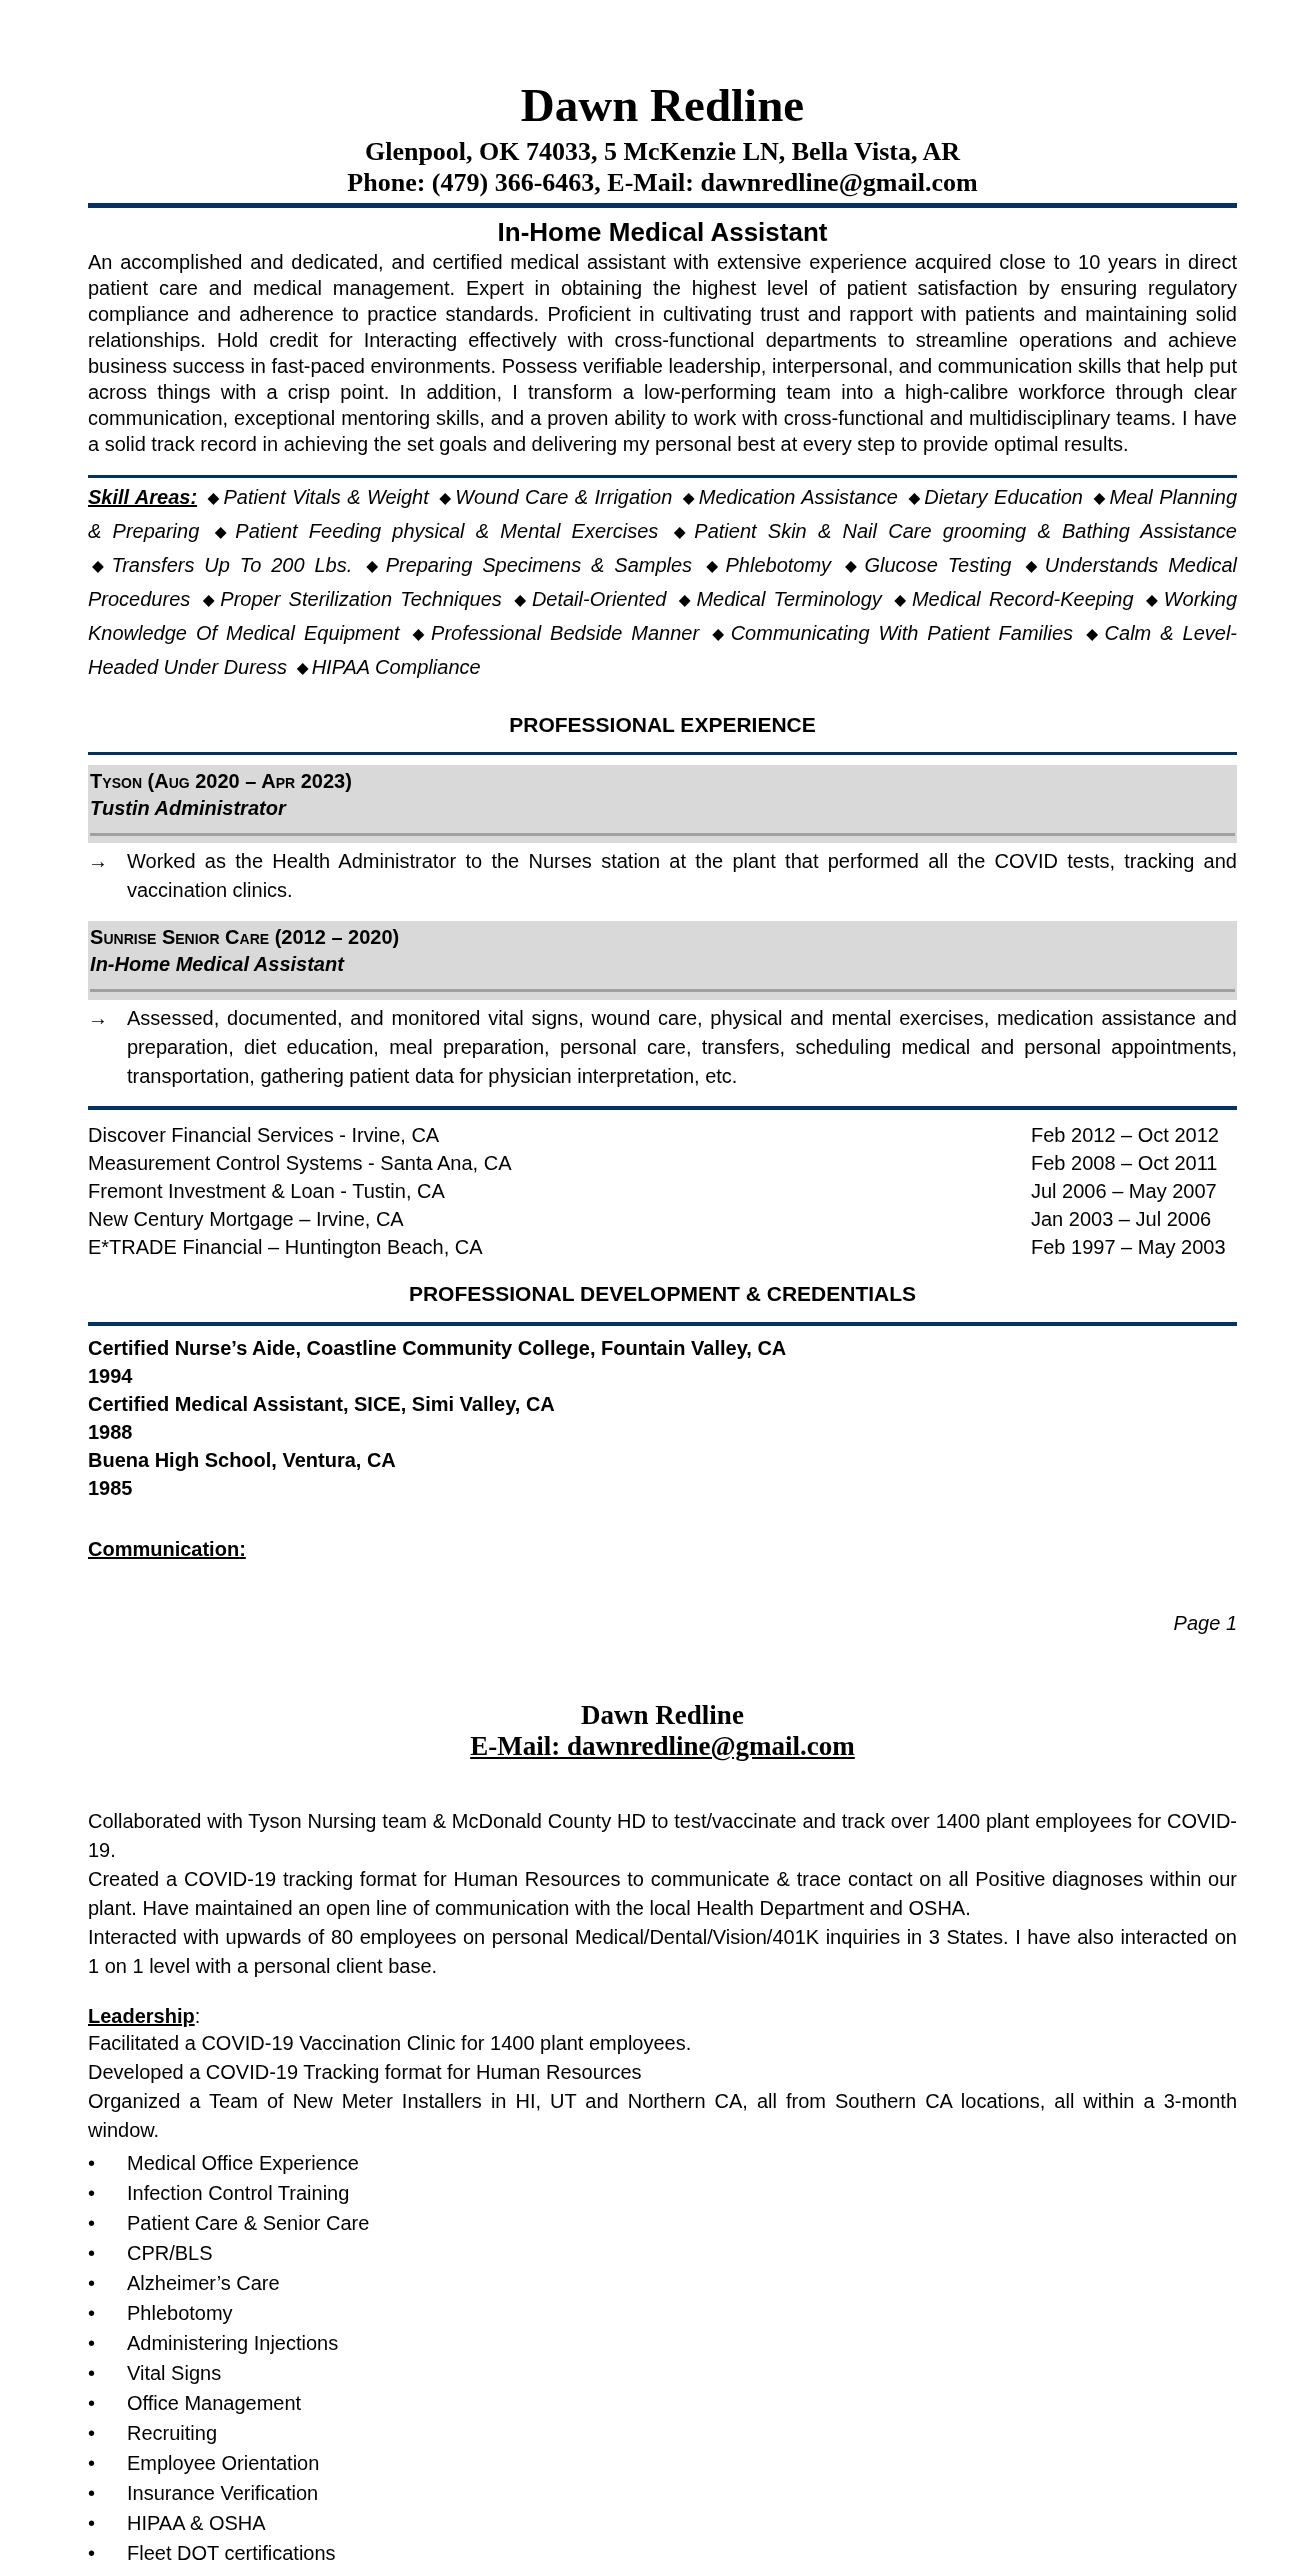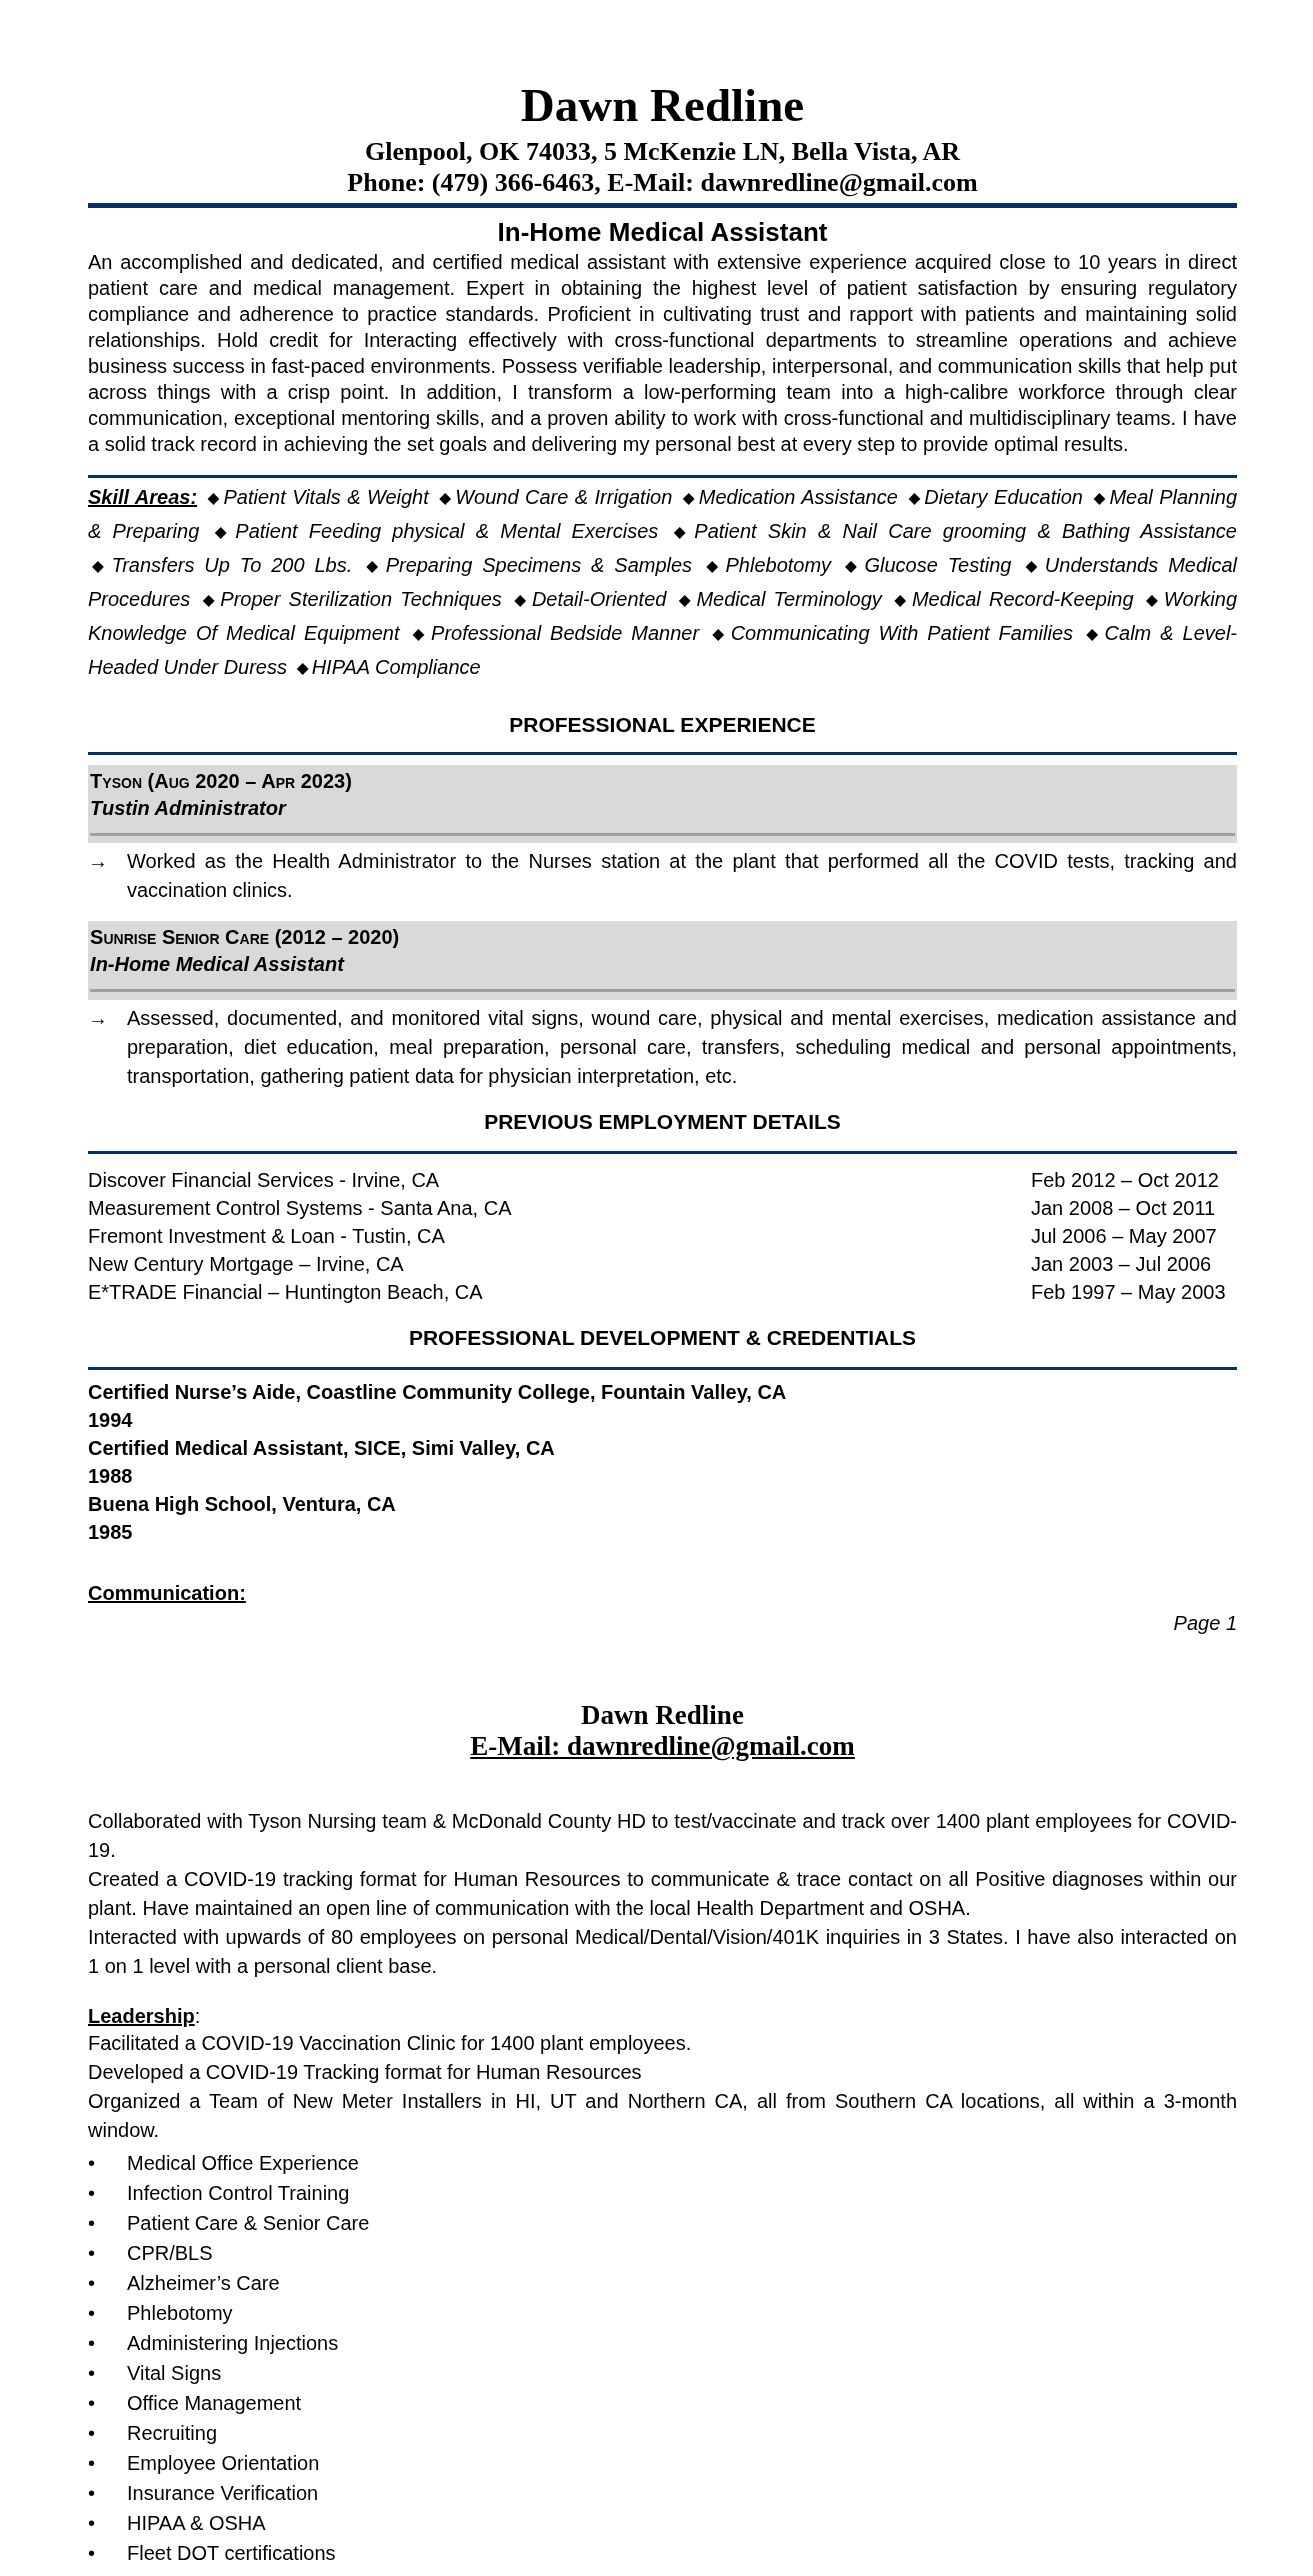--- a/index.html
+++ b/index.html
@@ -84,30 +84,29 @@
       <div class="job-title">In-Home Medical Assistant</div>
       <div class="job-rule"></div>
       <div class="job-pad"></div>
     </div>
     <div class="bullet-row" style="margin-top:4.1px;">
       <span class="arrow">→</span>
       <span class="txt">Assessed, documented, and monitored vital signs, wound care, physical and mental exercises, medication assistance and preparation, diet education, meal preparation, personal care, transfers, scheduling medical and personal appointments, transportation, gathering patient data for physician interpretation, etc.</span>
     </div>
   </div>
 
-  <div class="sec-title" style="margin-top:18.5px;">PREVIOUS EMPLOYMENT DETAILS</div>
   <div class="rule-navy-thin" style="margin-top:15.5px;"></div>
   <div id="emp-list" style="margin-top:11.3px;">
       <div class="emp-row">
         <span>Discover Financial Services - Irvine, CA</span>
         <span class="dates">Feb 2012 – Oct 2012</span>
       </div>
       <div class="emp-row">
         <span>Measurement Control Systems - Santa Ana, CA</span>
-        <span class="dates">Jan 2008 – Oct 2011</span>
+        <span class="dates">Feb 2008 – Oct 2011</span>
       </div>
       <div class="emp-row">
         <span>Fremont Investment &amp; Loan - Tustin, CA</span>
         <span class="dates">Jul 2006 – May 2007</span>
       </div>
       <div class="emp-row">
         <span>New Century Mortgage – Irvine, CA</span>
         <span class="dates">Jan 2003 – Jul 2006</span>
       </div>
       <div class="emp-row">

